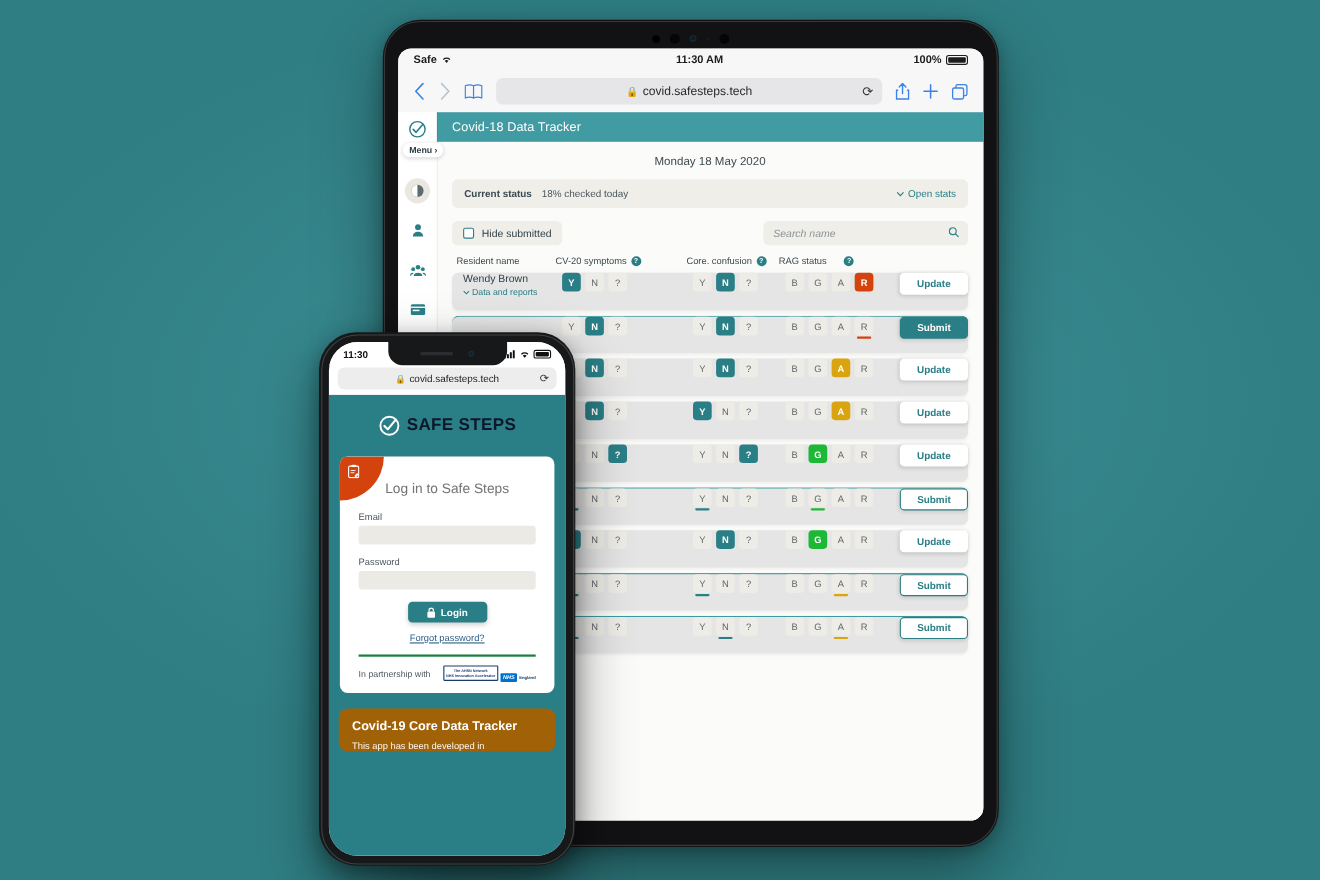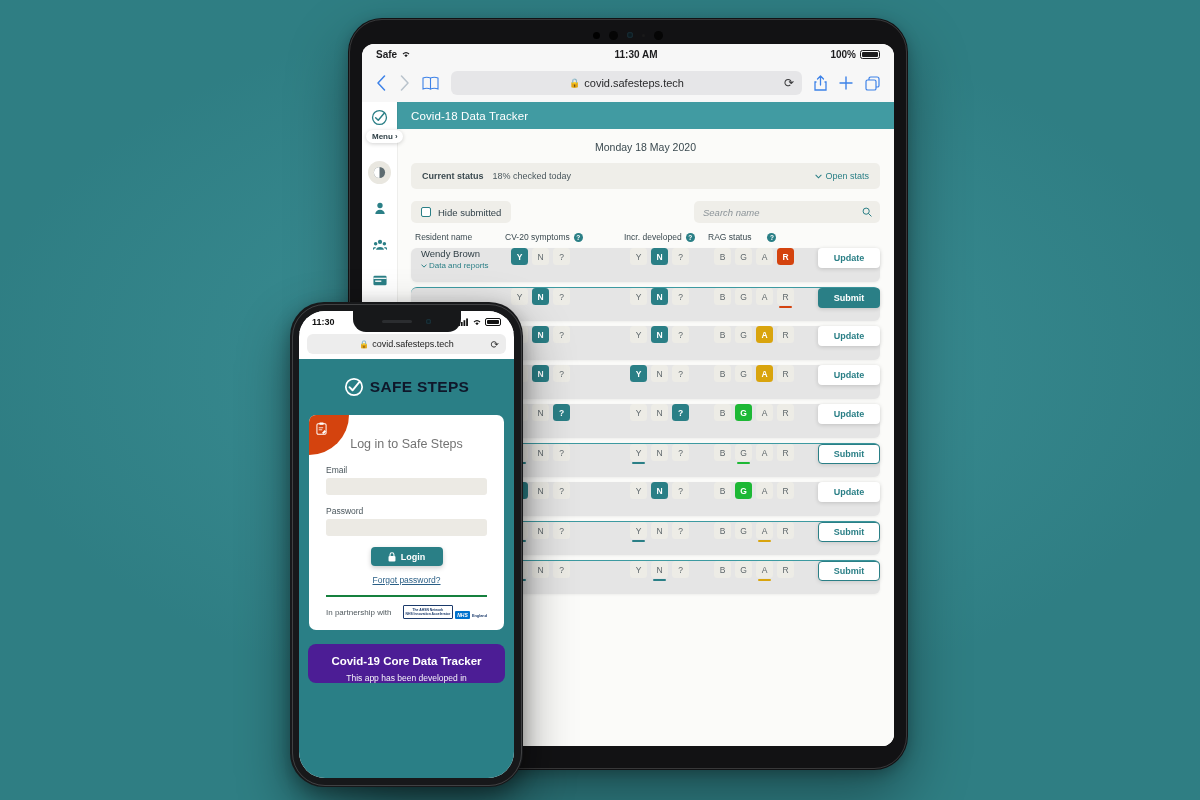--- a/index.html
+++ b/index.html
@@ -266,22 +266,22 @@
     font-weight: 700; white-space: nowrap;
   }
   .nhs-blk {
     background: #0072ce; color: #fff; font-size: 5px; font-weight: 800;
     padding: 1px 2px; line-height: 1.1; text-align: center; font-style: italic;
     border-radius: 1px;
   }
   .nhs-eng { font-size: 3.8px; color: #1b3a6b; font-weight: 700; font-style: normal; text-align: center; }
 
   .ph-bottom-card {
-    margin: 14px 9px 0; background: #4c1d95; border-radius: 8px;
-    padding: 11px 12px 0; color: #fff; text-align: center;
+    margin: 14px 9px 0; background: #a16207; border-radius: 8px;
+    padding: 11px 12px 0; color: #fff; text-align: left;
   }
   .ph-bottom-card .t { font-size: 11.5px; font-weight: 700; }
   .ph-bottom-card .d { font-size: 8.5px; margin-top: 6px; opacity: 0.95; }
 </style>
 </head>
 <body>
 
 <div class="bg-vignette"></div>
 
 <div class="tablet">
@@ -438,21 +438,21 @@
             </div>
           </div>
 
           <div class="col-head">
             <span class="ch-name">Resident name</span>
             <span class="ch-sym">
               <span>CV-20 symptoms</span>
               <span class="help-dot">?</span>
             </span>
             <span class="ch-conf">
-              <span>Incr. developed</span>
+              <span>Core. confusion</span>
               <span class="help-dot">?</span>
             </span>
             <span class="ch-rag">
               <span>RAG status</span>
               <span class="help-dot">?</span>
             </span>
           </div>
 
           <div class="rows" id="rows">
               <div class="res-row">

